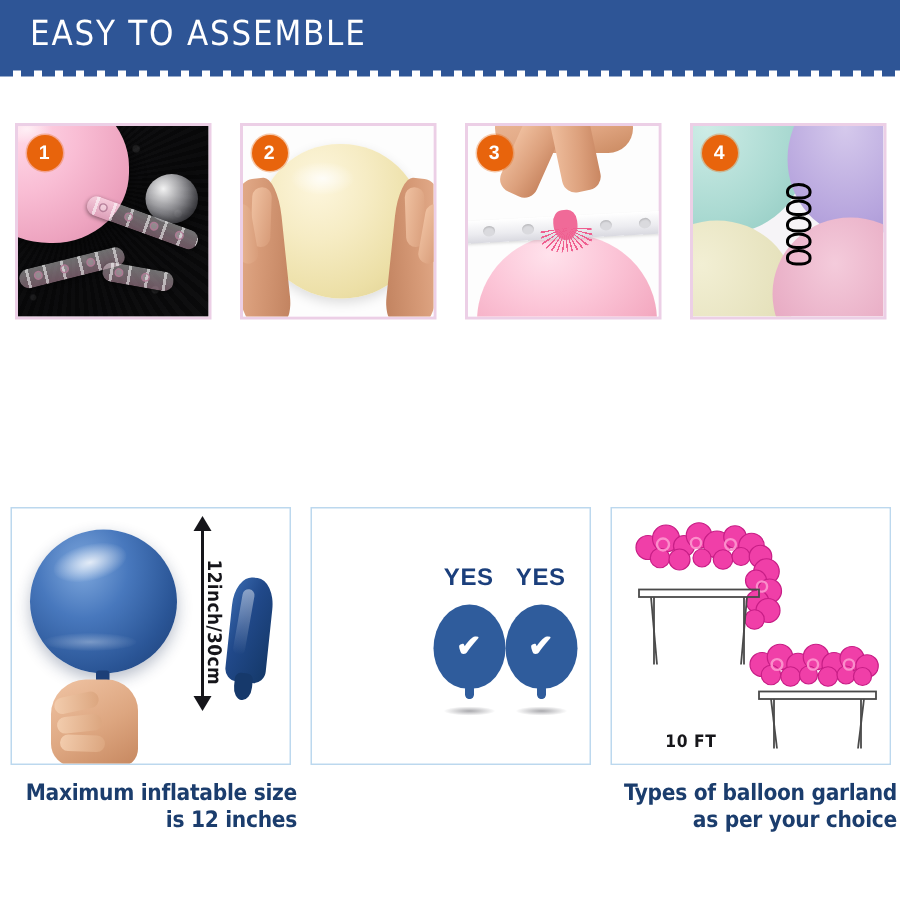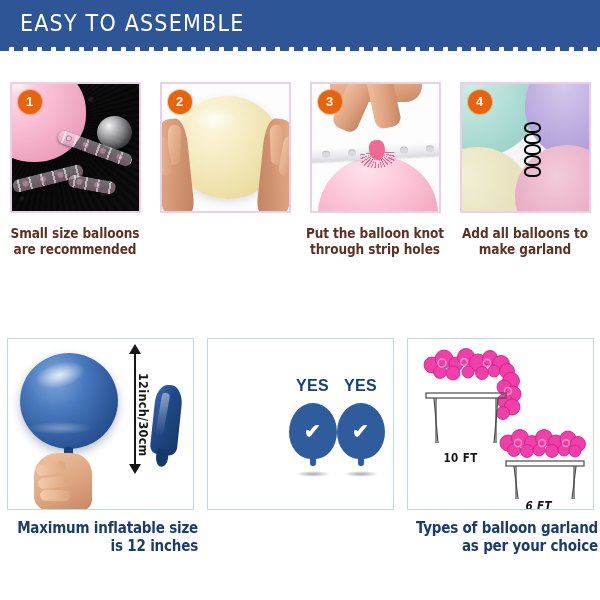--- a/index.html
+++ b/index.html
@@ -328,20 +328,21 @@
   }
 
   
   .garl{ position:absolute; inset:0; background:#ffffff; }
   .table-svg{ position:absolute; }
   .ft-label{
     position:absolute;
     color:#16161a; font-size:11.5px; font-weight:700; letter-spacing:.4px;
     font-family:"DejaVu Sans Condensed","Liberation Sans Narrow","Liberation Sans",sans-serif;
     font-stretch:condensed;
+    margin-top:36px;
   }
   .ft10{ left:36px; top:112px; }
   .ft6{  left:118px; top:160px;font-style:italic; }
 </style>
 </head>
 <body>
 
 <div class="header">
   <div class="header-title">Easy To Assemble</div>
 </div>
@@ -364,21 +365,20 @@
         <span style="left:10px"></span>
           <span style="left:28px"></span>
           <span style="left:46px"></span>
       </div>
       <div class="tape tape-c">
         <span style="left:8px"></span>
           <span style="left:26px"></span>
       </div>
       <div class="badge">1</div>
     </div>
-    <div class="caption">Small size balloons are recommended</div>
   </div>
 
   <div class="step">
     <div class="step-img">
       <div class="white-bg"></div>
       <div class="creamball"></div>
       <div class="hand-l">
         <i class="finger" style="left:14px;top:6px;transform:rotate(8deg)"></i>
         <i class="finger" style="left:2px;top:16px;transform:rotate(-4deg)"></i>
       </div>
@@ -399,41 +399,39 @@
           <i style="left:40px"></i>
           <i style="left:92px"></i>
           <i style="left:118px"></i>
       </div>
       <div class="f3top"></div>
       <div class="f3 f3a"></div>
       <div class="f3 f3b"></div>
       <div class="knot"></div>
       <div class="badge">3</div>
     </div>
-    <div class="caption">Put the balloon knot through strip holes</div>
   </div>
 
   <div class="step">
     <div class="step-img">
       <div class="p4">
         <div class="pb pb1"></div>
         <div class="pb pb2"></div>
         <div class="pb pb3"></div>
         <div class="pb pb4"></div>
         <div class="knots">
           <b class="k1"></b>
             <b class="k2"></b>
             <b class="k3"></b>
             <b class="k4"></b>
             <b class="k5"></b>
         </div>
       </div>
       <div class="badge">4</div>
     </div>
-    <div class="caption">Add all balloons to make garland</div>
   </div>
 </div>
 
 <div class="panels">
 
   <div class="panel">
     <div class="panel-box">
       <div class="blueballoon"></div>
       <div class="neck"></div>
       <div class="hand-a">

